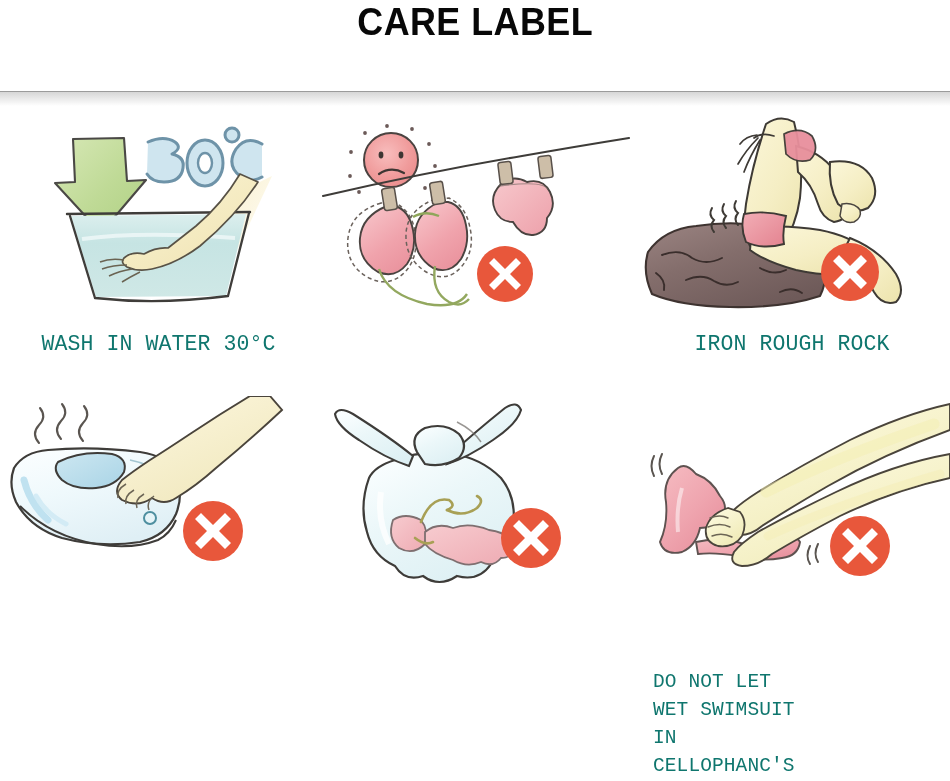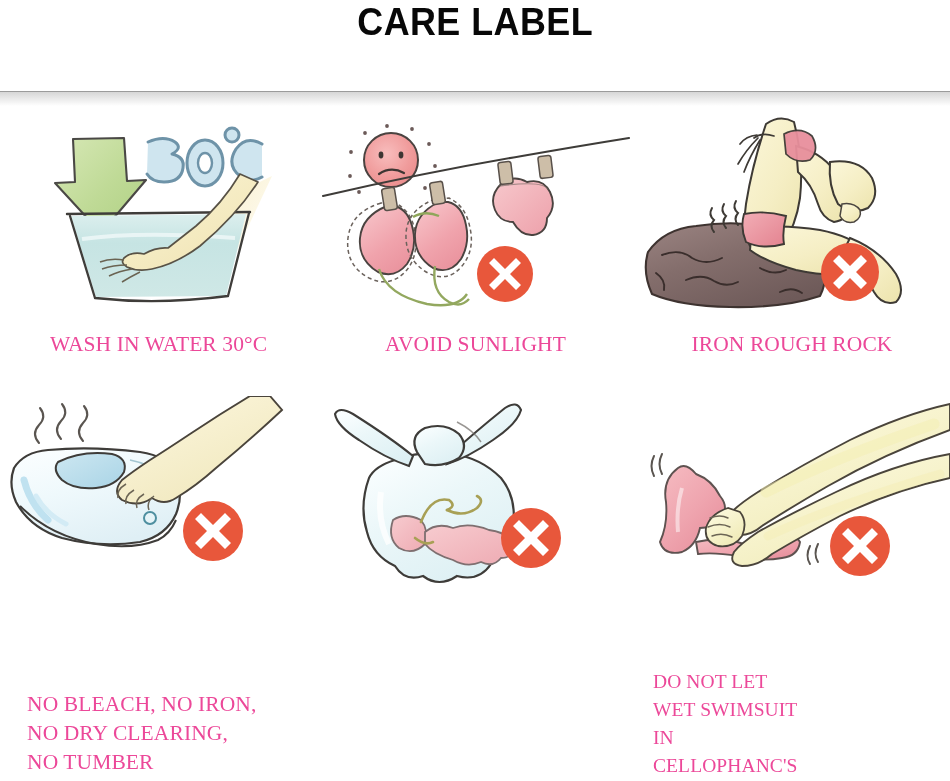--- a/index.html
+++ b/index.html
@@ -60,23 +60,23 @@
     width: 100%;
     height: 222px;
   }
   .art svg { position: absolute; left: 0; top: 0; }
 
   .caption {
     position: absolute;
     font-size: 21.5px;
     line-height: 29px;
     letter-spacing: 0.1px;
-    color: #ec4899;
+    color: #0f766e;
     white-space: pre-line;
-    font-family: Liberation Serif, serif;
+    font-family: Liberation Mono, monospace;
   }
   .caption.center {
     left: 0; right: 0;
     text-align: center;
     top: 224px;
   }
   .caption.left {
     text-align: left;
     top: 294px;
   }
@@ -220,21 +220,20 @@
             <rect x="222" y="50" width="13" height="22" rx="2.5" transform="rotate(-7 228 61)" fill="#CDBEA8" stroke="#58504A" stroke-width="1.5"></rect>
           </g>
         </g>
 
         <g>
           <circle cx="188" cy="168" r="28" fill="#E8573B"></circle>
           <path d="M177 152 L188 163 L199 152 L204 157 L193 168 L204 179 L199 184 L188 173 L177 184 L172 179 L183 168 L172 157 Z" fill="#FFFFFF"></path>
         </g>
       </svg>
     </div>
-    <div class="caption center">AVOID SUNLIGHT</div>
   </div>
 
   <div class="panel">
     <div class="art">
       <svg width="316" height="222" viewBox="0 0 316 222">
         <defs>
           <linearGradient id="g-skin3" x1="0.1" y1="0" x2="0.9" y2="1">
             <stop offset="0%" stop-color="#FBF6D8"></stop>
               <stop offset="55%" stop-color="#F5EEC4"></stop>
               <stop offset="100%" stop-color="#EDE4AE"></stop>
@@ -360,23 +359,20 @@
           <path d="M144 98 Q134 104 137 112" stroke="#6B6454" stroke-width="1.5" fill="none"></path>
           <path d="M154 100 Q146 106 149 114" stroke="#6B6454" stroke-width="1.5" fill="none"></path>
         </g>
 
         <g>
           <circle cx="213" cy="135" r="30" fill="#E8573B"></circle>
           <path d="M201 117 L213 129 L225 117 L231 123 L219 135 L231 147 L225 153 L213 141 L201 153 L195 147 L207 135 L195 123 Z" fill="#FFFFFF"></path>
         </g>
       </svg>
     </div>
-    <div class="caption left cap-p4">NO BLEACH, NO IRON,
-NO DRY CLEARING,
-NO TUMBER</div>
   </div>
 
   <div class="panel row2">
     <div class="art">
       <svg width="317" height="200" viewBox="0 0 317 200">
         <defs>
           <linearGradient id="g-bag" x1="0.2" y1="0" x2="0.8" y2="1">
             <stop offset="0%" stop-color="#FAFEFF"></stop>
               <stop offset="40%" stop-color="#EBF7F9"></stop>
               <stop offset="100%" stop-color="#DCEFF3"></stop>

